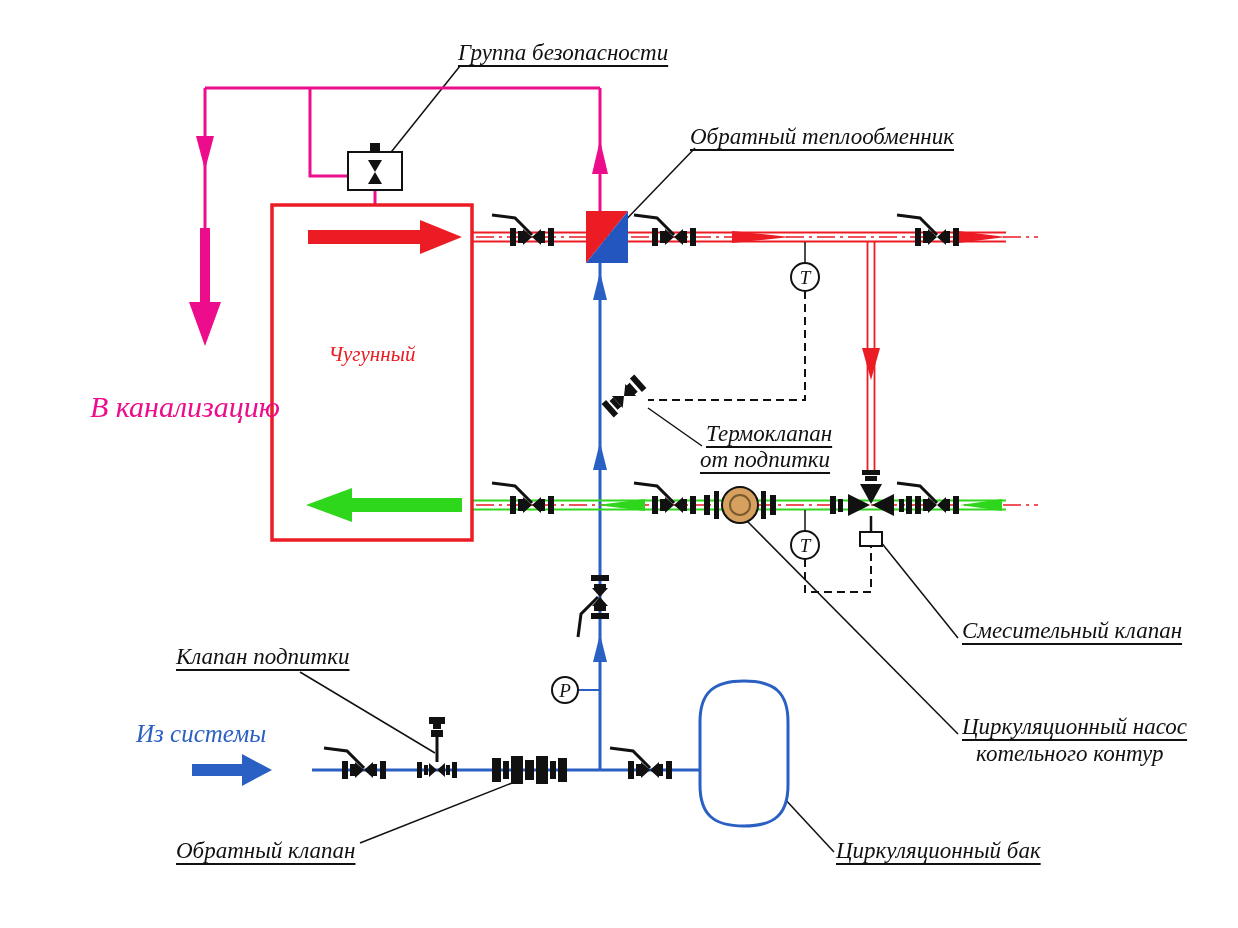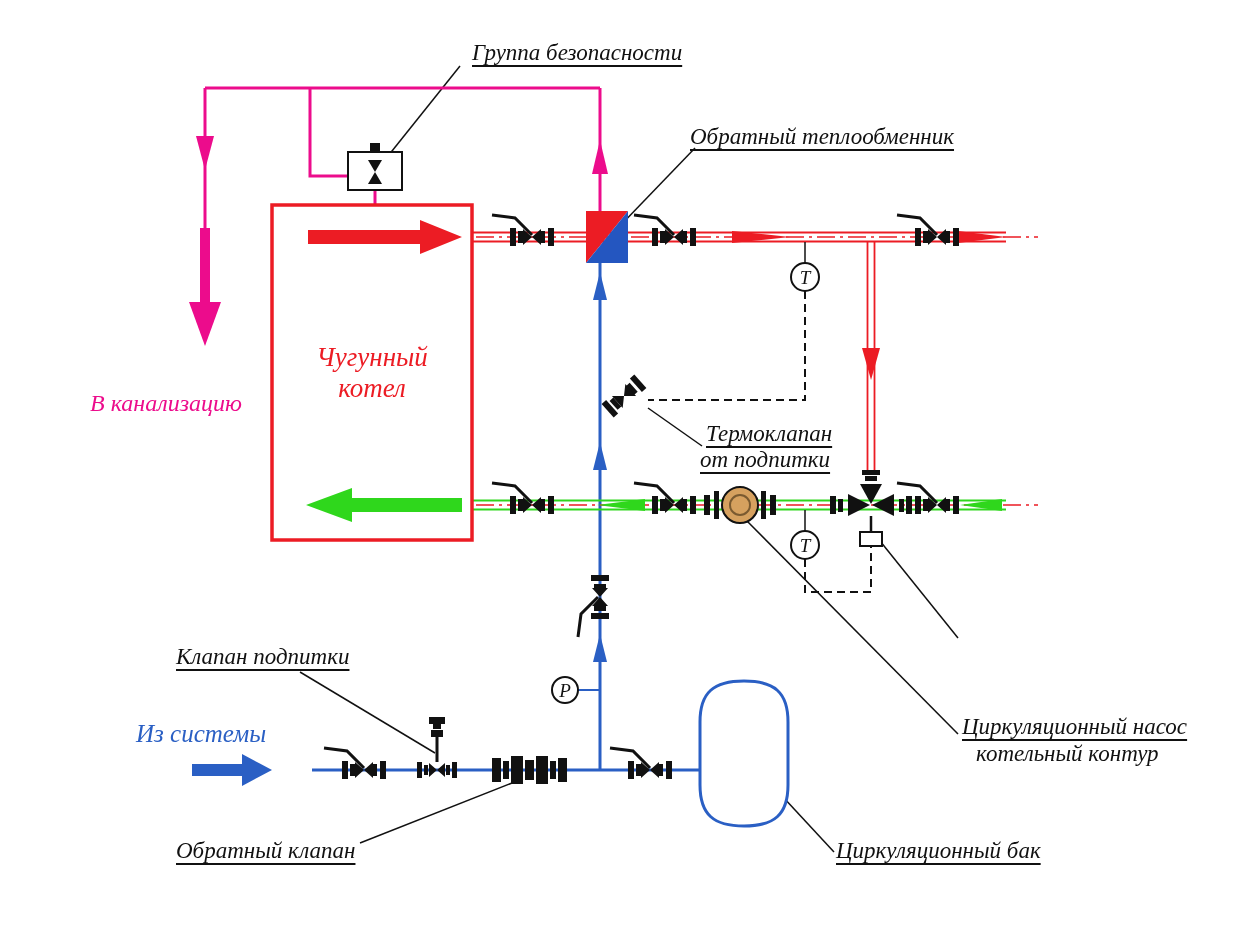--- a/index.html
+++ b/index.html
@@ -1,24 +1,24 @@
 <!DOCTYPE html>
 <html><head>
 <meta charset="utf-8">
 <style>
   html,body{margin:0;padding:0;background:#fff;}
   #stage{position:relative;width:1238px;height:928px;background:#fff;overflow:hidden;
          font-family:"Liberation Serif",serif;}
   #stage svg{position:absolute;left:0;top:0;}
   .lbl{position:absolute;font-style:italic;font-size:23px;color:#111;white-space:nowrap;line-height:1.1;}
   .lbl.u{text-decoration:underline;text-underline-offset:5px;text-decoration-thickness:1.5px;}
-  .lbl.pink{color:#ec0c8c;font-size:24px;}
+  .lbl.pink{color:#ec0c8c;font-size:30px;}
   .lbl.blue{color:#2a5fc4;font-size:25px;}
   .boiler-label{position:absolute;left:282px;top:342px;width:180px;text-align:center;
-                color:#ec1c24;font-style:italic;font-size:27px;line-height:1.15;}
+                color:#ec1c24;font-style:italic;font-size:21px;line-height:1.15;}
   .sens{font:italic 19px "Liberation Serif",serif;fill:#111;text-anchor:middle;}
 </style>
 </head>
 <body>
 
 <div id="stage">
 
 <svg width="1238" height="928" viewBox="0 0 1238 928">
   <defs>
     <g id="bv" fill="#111">
@@ -184,30 +184,30 @@
     <circle cx="805" cy="277" r="14" fill="#fff" stroke="#111" stroke-width="2"></circle>
     <text x="805" y="284" class="sens">Т</text>
     <line x1="805" y1="510" x2="805" y2="531" stroke="#111" stroke-width="1.5"></line>
     <circle cx="805" cy="545" r="14" fill="#fff" stroke="#111" stroke-width="2"></circle>
     <text x="805" y="552" class="sens">Т</text>
     <circle cx="565" cy="690" r="13" fill="#fff" stroke="#111" stroke-width="2"></circle>
     <text x="565" y="697" class="sens">Р</text>
   </g>
 </svg>
 
-<div class="lbl u" style="left:472px;top:40px">Группа безопасности</div>
+<div class="lbl u" style="left:458px;top:40px">Группа безопасности</div>
 <div class="lbl u" style="left:690px;top:124px">Обратный теплообменник</div>
 <div class="lbl u" style="left:706px;top:421px">Термоклапан</div>
 <div class="lbl u" style="left:700px;top:447px">от подпитки</div>
+<div class="lbl u" style="left:962px;top:618px">Смесительный клапан</div>
 <div class="lbl u" style="left:962px;top:714px">Циркуляционный насос</div>
-<div class="lbl" style="left:976px;top:741px">котельный контур</div>
+<div class="lbl" style="left:976px;top:741px">котельного контур</div>
 <div class="lbl u" style="left:836px;top:838px">Циркуляционный бак</div>
 <div class="lbl u" style="left:176px;top:644px">Клапан подпитки</div>
 <div class="lbl u" style="left:176px;top:838px">Обратный клапан</div>
 <div class="lbl pink" style="left:90px;top:390px">В канализацию</div>
 <div class="lbl blue" style="left:136px;top:720px">Из системы</div>
 
 <div class="boiler-label">
   <div>Чугунный</div>
-  <div>котел</div>
 </div>
 
 </div>
 
 </body></html>

